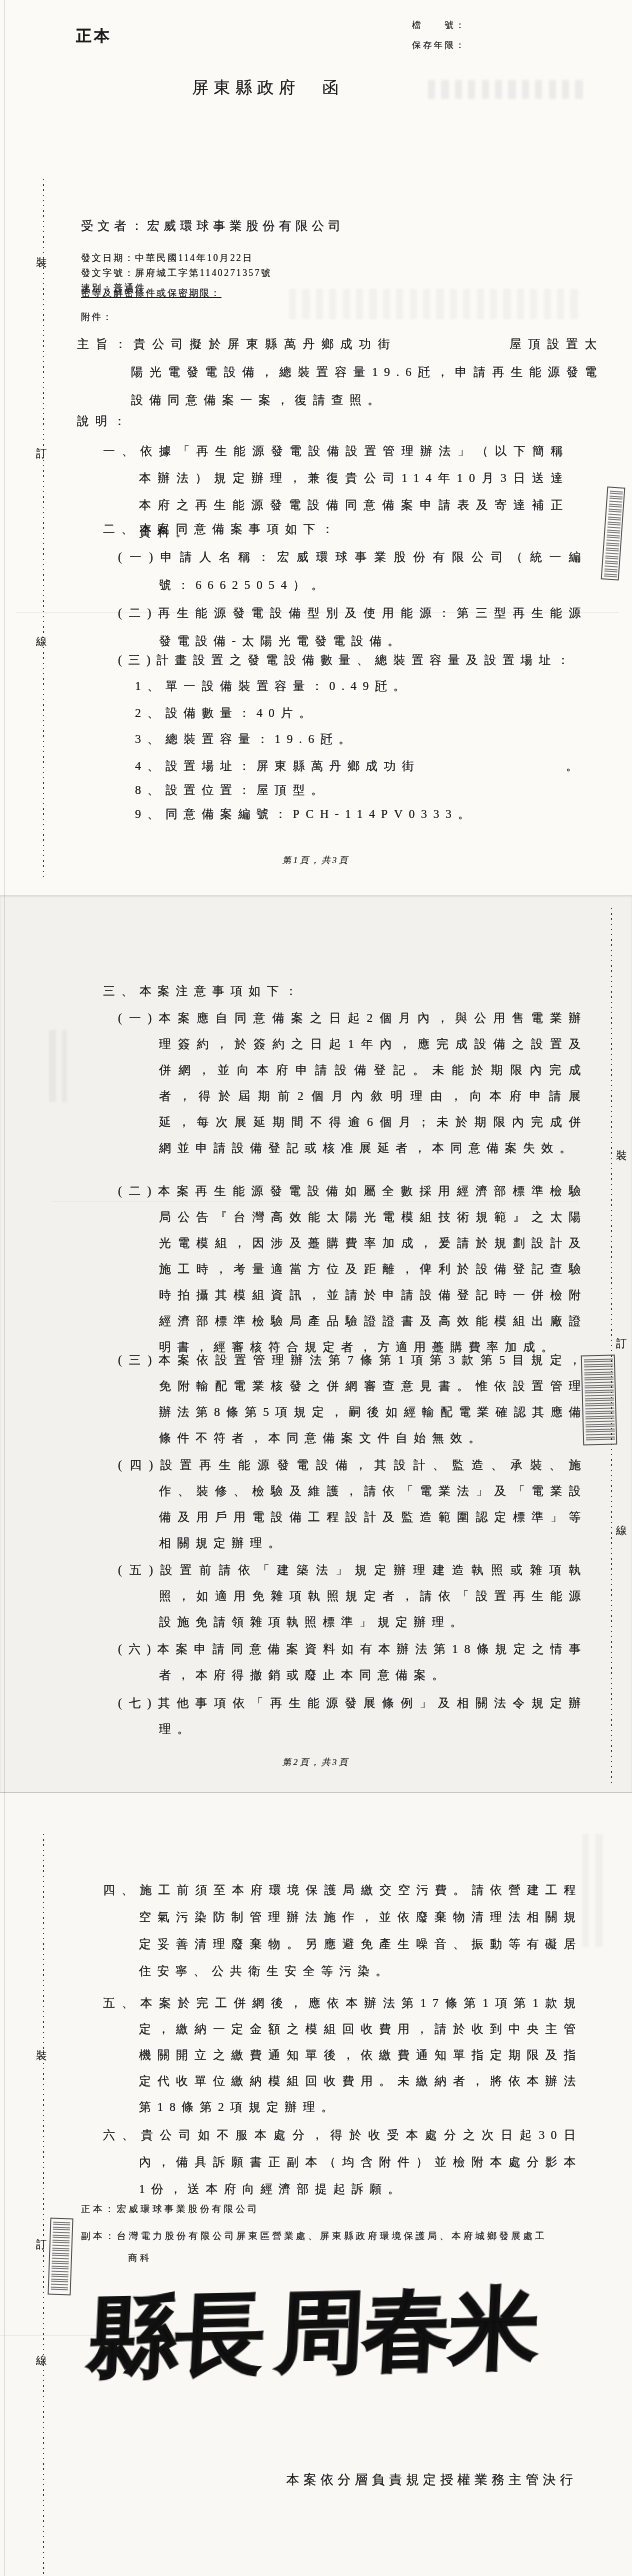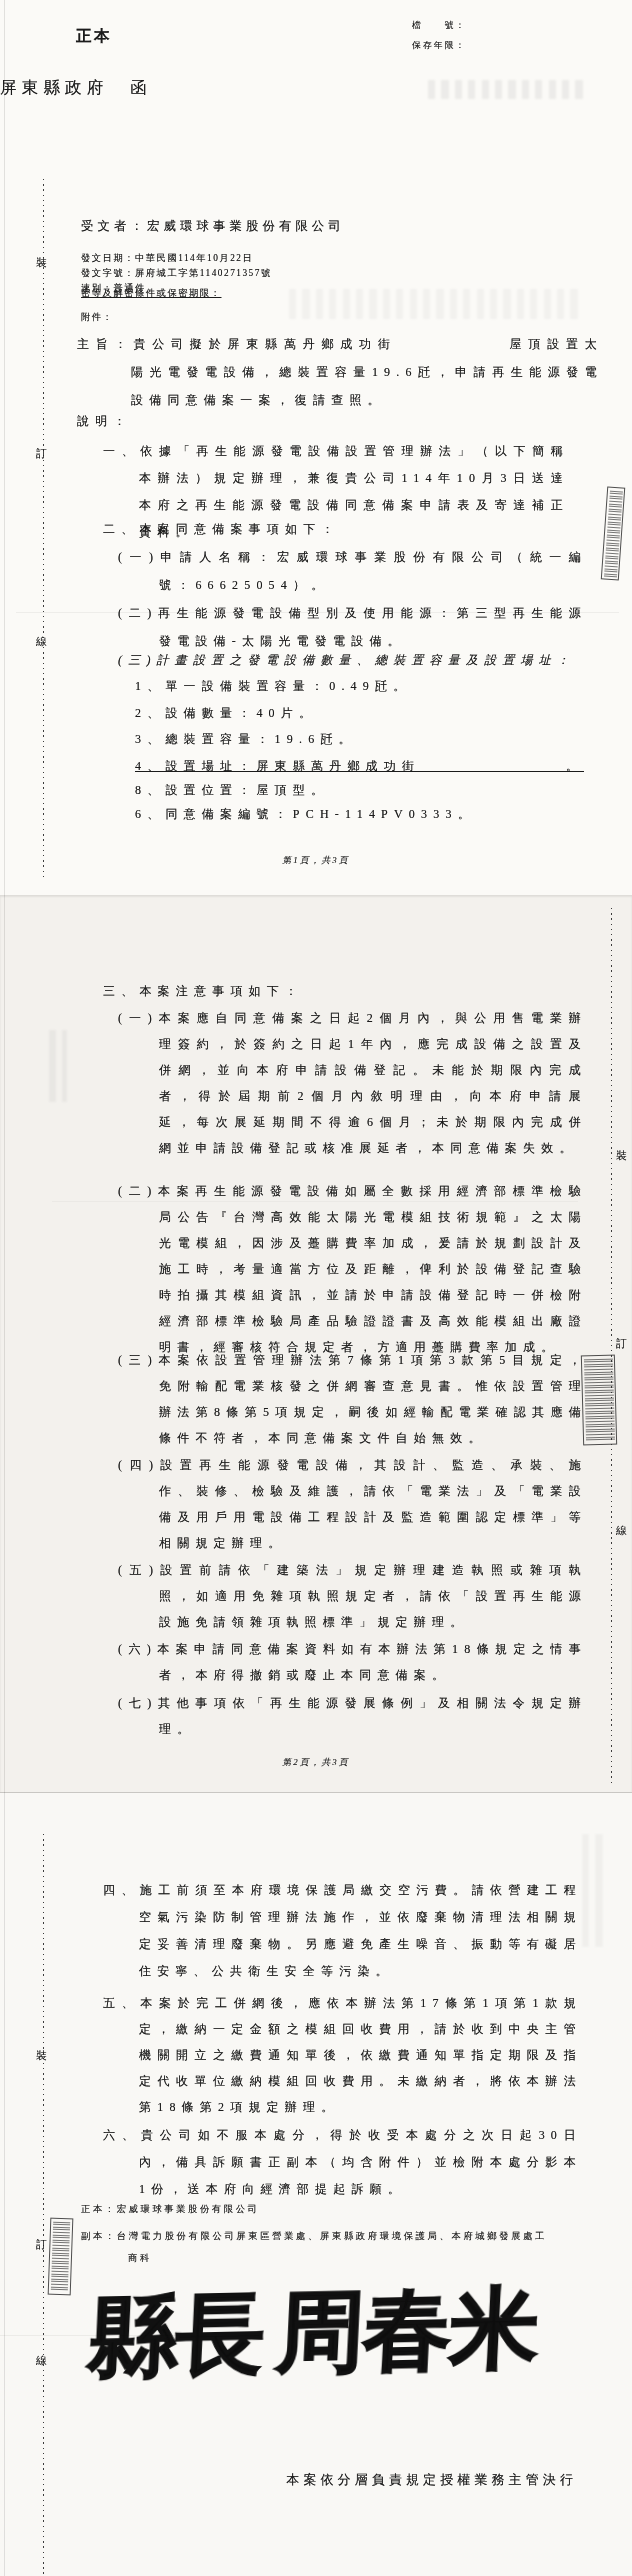--- a/index.html
+++ b/index.html
@@ -29,44 +29,44 @@
 </style>
 </head>
 <body>
 
 <div class="canvas">
 
   <div class="page p1">
     <div class="abs ink" style="left:76px;top:26px;font-size:15.5px;letter-spacing:2.6px;font-weight:600;">正本</div>
     <div class="abs ink" style="left:412px;top:19.6px;font-size:8.8px;letter-spacing:2.1px;">檔　　號：</div>
     <div class="abs ink" style="left:412px;top:40px;font-size:8.8px;letter-spacing:2.1px;">保存年限：</div>
-    <div class="abs ink" style="left:0;top:77px;width:536px;font-size:16.5px;letter-spacing:5.2px;">屏東縣政府　函</div>
+    <div class="abs ink" style="left:0;top:77px;width:536px;text-align:center;font-size:16.5px;letter-spacing:5.2px;">屏東縣政府　函</div>
 
     <div class="abs ink" style="left:81px;top:218px;font-size:12.4px;letter-spacing:4.1px;white-space:nowrap;">受文者：宏威環球事業股份有限公司</div>
 
     <div class="abs ink meta-text" style="left:81px;top:251px;">發文日期：中華民國114年10月22日</div>
     <div class="abs ink meta-text" style="left:81px;top:266px;">發文字號：屏府城工字第1140271357號</div>
     <div class="abs ink meta-text" style="left:81px;top:281px;">速別：普通件</div>
     <div class="abs ink meta-text" style="left:81px;top:286px;text-decoration:underline;">密等及解密條件或保密期限：</div>
     <div class="abs ink meta-text" style="left:81px;top:310px;">附件：</div>
 
     <div class="abs ink body-text" style="left:77px;top:330px;width:526px;padding-left:54px;text-indent:-54px;line-height:28px;box-sizing:border-box;">主旨：貴公司擬於屏東縣萬丹鄉成功街　　　　　　屋頂設置太陽光電發電設備，總裝置容量19.6瓩，申請再生能源發電設備同意備案一案，復請查照。</div>
     <div class="abs ink body-text" style="left:77px;top:408px;">說明：</div>
 
     <div class="abs ink body-text" style="left:103px;top:438px;width:466px;padding-left:36px;text-indent:-36px;box-sizing:border-box;">一、依據「再生能源發電設備設置管理辦法」（以下簡稱本辦法）規定辦理，兼復貴公司114年10月3日送達本府之再生能源發電設備同意備案申請表及寄達補正資料。</div>
     <div class="abs ink body-text" style="left:103px;top:516px;">二、本案同意備案事項如下：</div>
     <div class="abs ink body-text" style="left:118px;top:543px;width:469px;padding-left:41px;text-indent:-41px;line-height:28px;box-sizing:border-box;">(一)申請人名稱：宏威環球事業股份有限公司（統一編號：66625054）。</div>
     <div class="abs ink body-text" style="left:118px;top:599px;width:469px;padding-left:41px;text-indent:-41px;line-height:28px;box-sizing:border-box;">(二)再生能源發電設備型別及使用能源：第三型再生能源發電設備-太陽光電發電設備。</div>
-    <div class="abs ink body-text" style="left:118px;top:647px;white-space:nowrap;font-style:italic;">(三)計畫設置之發電設備數量、總裝置容量及設置場址：</div>
+    <div class="abs ink body-text" style="left:118px;top:647px;white-space:nowrap;">(三)計畫設置之發電設備數量、總裝置容量及設置場址：</div>
     <div class="abs ink body-text" style="left:135px;top:673px;white-space:nowrap;">1、單一設備裝置容量：0.49瓩。</div>
     <div class="abs ink body-text" style="left:135px;top:700px;white-space:nowrap;">2、設備數量：40片。</div>
     <div class="abs ink body-text" style="left:135px;top:726px;white-space:nowrap;">3、總裝置容量：19.6瓩。</div>
-    <div class="abs ink body-text" style="left:135px;top:753px;white-space:nowrap;text-decoration:underline;">4、設置場址：屏東縣萬丹鄉成功街　　　　　　　　。</div>
+    <div class="abs ink body-text" style="left:135px;top:753px;white-space:nowrap;">4、設置場址：屏東縣萬丹鄉成功街　　　　　　　　。</div>
     <div class="abs ink body-text" style="left:135px;top:777px;white-space:nowrap;">8、設置位置：屋頂型。</div>
-    <div class="abs ink body-text" style="left:135px;top:801px;white-space:nowrap;">6、同意備案編號：PCH-114PV0333。</div>
+    <div class="abs ink body-text" style="left:135px;top:801px;white-space:nowrap;">9、同意備案編號：PCH-114PV0333。</div>
 
     <div class="footer ink" style="top:855px;">第1頁，共3頁</div>
   </div>
 
   <div class="bind-line" style="left:43px;top:179px;height:699px;"></div>
   <div class="bind-mark ink" style="left:36px;top:256px;">裝</div>
   <div class="bind-mark ink" style="left:36px;top:447px;">訂</div>
   <div class="bind-mark ink" style="left:36px;top:635px;">線</div>
   <div class="stamp" style="left:604px;top:487px;width:13.4px;height:87px;transform:rotate(4deg);"></div>
   <div class="smudge" style="left:428px;top:80px;width:155px;height:18.5px;"></div>

